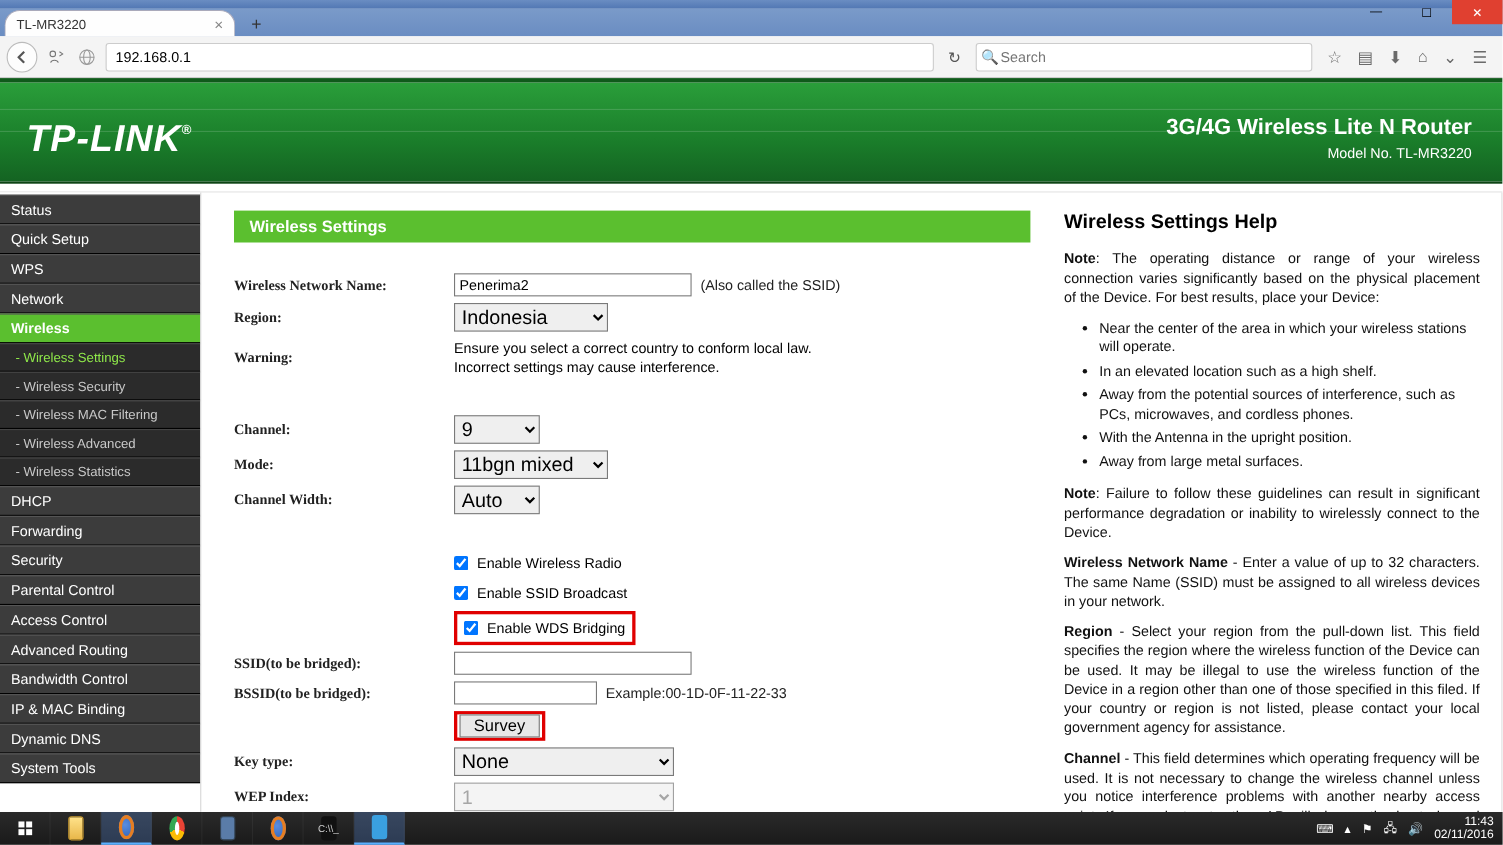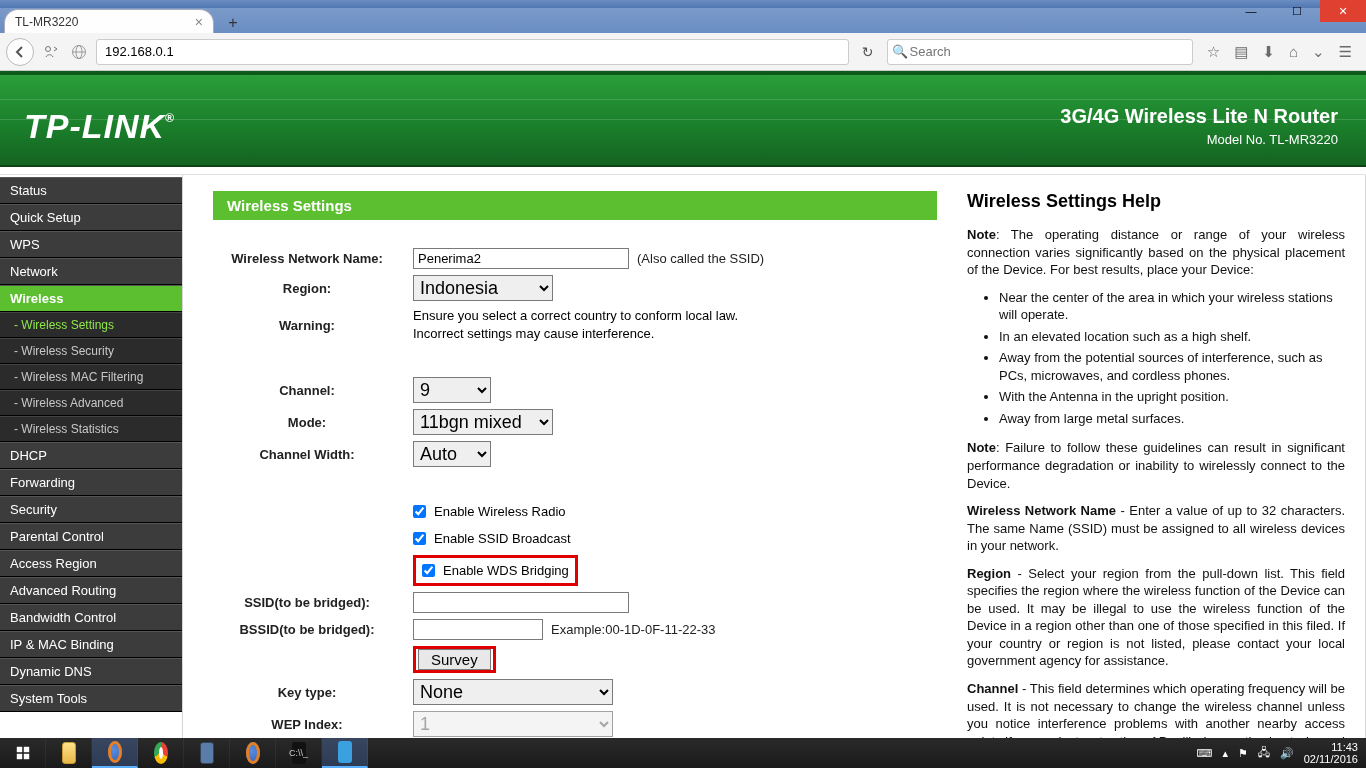--- a/index.html
+++ b/index.html
@@ -52,21 +52,21 @@
 
 .content-wrap { flex: 1; border-left: 1px solid #d6d6d6; border-right: 1px solid #d6d6d6; position:relative; display:flex; }
 .content-scroll { flex:1; overflow-y: scroll; padding: 16px 10px 10px 30px;}
 .content-scroll::-webkit-scrollbar { width: 17px; }
 .content-scroll::-webkit-scrollbar-track { background: #f0f0f0; }
 .content-scroll::-webkit-scrollbar-thumb { background: #c1c1c1; }
 
 .section-title { background: #5BBF2F; color:#fff; font-weight:bold; font-size: 15px; padding: 6px 14px; margin-bottom: 28px;}
 
 .form-row { display:flex; align-items:center; margin-bottom: 6px; font-size: 13px;}
-.form-label { width: 200px; text-align:center; font-weight:bold; padding-right: 12px; color:#222;}
+.form-label { width: 200px; text-align:left; font-weight:bold; padding-right: 12px; color:#222;font-family:Liberation Serif, serif;}
 .form-field { flex:1; display:flex; align-items:center; gap: 8px; }
 .form-field input[type=text] { border:1px solid #7a7a7a; padding: 2px 4px; font-size:13px; }
 .form-field select { border:1px solid #7a7a7a; font-size:18px; background:#efefef; padding: 1px 2px;}
 .hint { font-size: 13px; color:#222; }
 .warning-text { font-size:13px; line-height: 1.4; }
 .form-gap { height: 28px; }
 
 .checkbox-row { display:flex; align-items:center; gap: 8px; font-size:13px; padding: 3px 0;}
 .red-box { border: 3px solid #e00000; display:inline-flex; align-items:center; padding: 2px 6px;}
 .survey-btn { background:#e8e8e8; border:1px solid #7a7a7a; padding: 1px 12px; font-size:15px; cursor:pointer;}
@@ -164,21 +164,21 @@
     <div class="side-item active">Wireless</div>
     <div class="side-sub active">- Wireless Settings</div>
     <div class="side-sub">- Wireless Security</div>
     <div class="side-sub">- Wireless MAC Filtering</div>
     <div class="side-sub">- Wireless Advanced</div>
     <div class="side-sub">- Wireless Statistics</div>
     <div class="side-item">DHCP</div>
     <div class="side-item">Forwarding</div>
     <div class="side-item">Security</div>
     <div class="side-item">Parental Control</div>
-    <div class="side-item">Access Region</div>
+    <div class="side-item">Access Control</div>
     <div class="side-item">Advanced Routing</div>
     <div class="side-item">Bandwidth Control</div>
     <div class="side-item">IP &amp; MAC Binding</div>
     <div class="side-item">Dynamic DNS</div>
     <div class="side-item">System Tools</div>
   </div>
 
   <div class="content-wrap">
     <div class="content-scroll">
       <div class="section-title">Wireless Settings</div>

